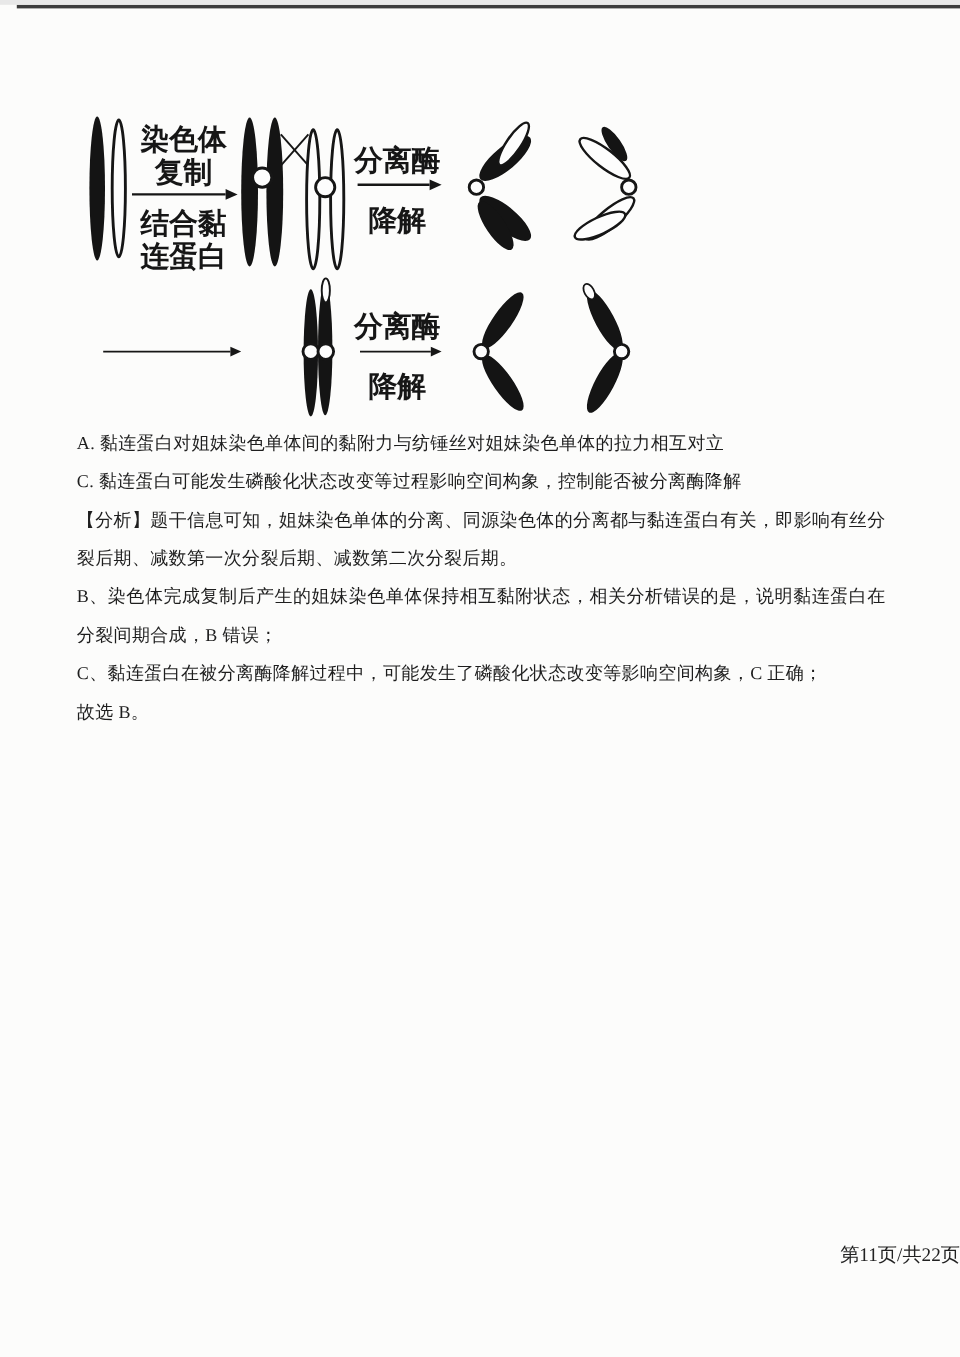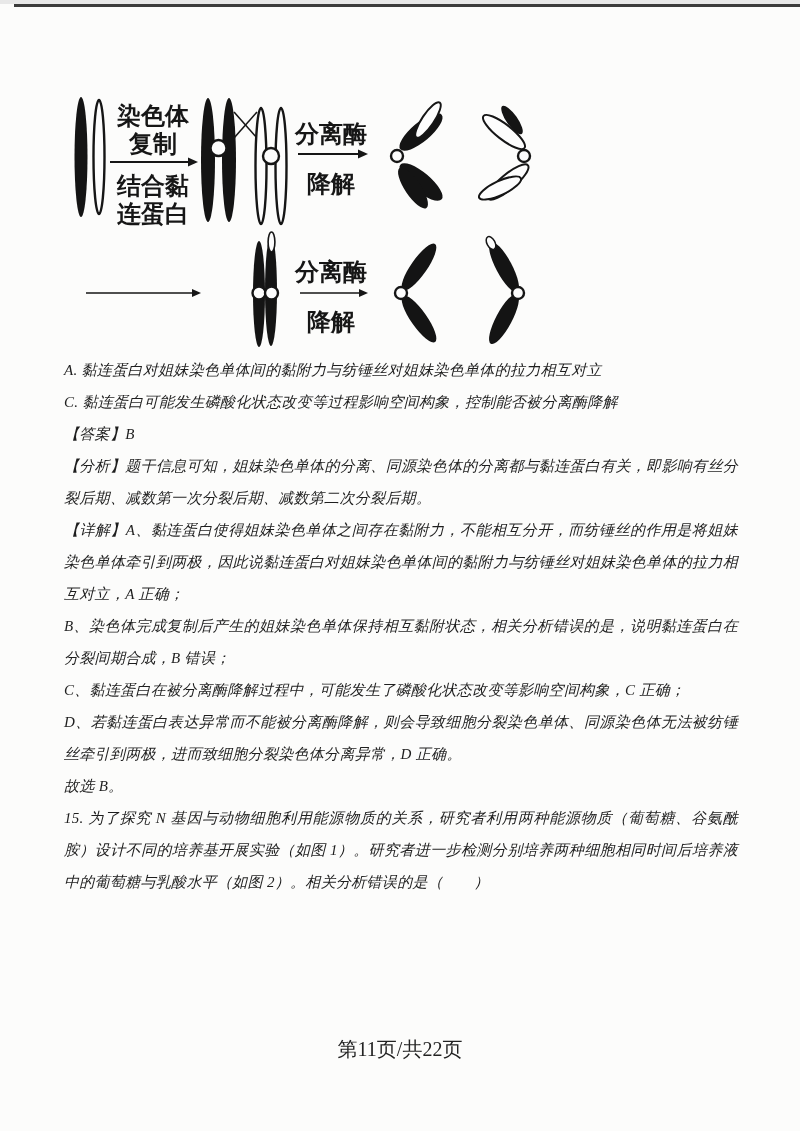--- a/index.html
+++ b/index.html
@@ -16,26 +16,25 @@
     position:absolute;top:0;left:14px;right:0;height:3px;
     background:#1a1a1a;opacity:.85;
   }
   .figure-wrap{
     position:absolute;top:86px;left:72px;width:480px;height:264px;
   }
   .content{
     position:absolute;top:350px;left:64px;width:674px;
     font-size:15px;line-height:32px;text-align:justify;
     letter-spacing:.3px;
-    font-style:italic;
   }
   .content p{margin:0;}
   .footer{
     position:absolute;top:1032px;left:0;width:100%;
-    text-align:center;font-size:20px;color:#222;
+    text-align:right;font-size:16px;color:#222;
   }
   svg text{
     font-family:"Liberation Sans", sans-serif;
     font-weight:700;font-size:24px;fill:#161616;
   }
   .ln{stroke:#161616;stroke-width:2;fill:none;}
   .thin{stroke-width:1.6;}
   .blk{fill:#141414;stroke:none;}
   .wht{fill:#fdfdfd;stroke:#161616;stroke-width:2.4;}
   .cen{fill:#fdfdfd;stroke:#161616;stroke-width:2.4;}
@@ -129,24 +128,20 @@
         <ellipse cx="419" cy="153" rx="7" ry="4" transform="rotate(62 419 153)" fill="#fdfdfd" stroke="#161616" stroke-width="1.5"></ellipse>
         <ellipse class="blk" cx="432" cy="229" rx="28" ry="8" transform="rotate(-62 432 229)"></ellipse>
         <circle class="cen" cx="446" cy="203" r="6"></circle>
       </g>
     </svg>
   </div>
 
   <div class="content">
     <p>A. 黏连蛋白对姐妹染色单体间的黏附力与纺锤丝对姐妹染色单体的拉力相互对立</p>
     <p>C. 黏连蛋白可能发生磷酸化状态改变等过程影响空间构象，控制能否被分离酶降解</p>
-    <p>【答案】B</p>
     <p>【分析】题干信息可知，姐妹染色单体的分离、同源染色体的分离都与黏连蛋白有关，即影响有丝分裂后期、减数第一次分裂后期、减数第二次分裂后期。</p>
-    <p>【详解】A、黏连蛋白使得姐妹染色单体之间存在黏附力，不能相互分开，而纺锤丝的作用是将姐妹染色单体牵引到两极，因此说黏连蛋白对姐妹染色单体间的黏附力与纺锤丝对姐妹染色单体的拉力相互对立，A 正确；</p>
     <p>B、染色体完成复制后产生的姐妹染色单体保持相互黏附状态，相关分析错误的是，说明黏连蛋白在分裂间期合成，B 错误；</p>
     <p>C、黏连蛋白在被分离酶降解过程中，可能发生了磷酸化状态改变等影响空间构象，C 正确；</p>
-    <p>D、若黏连蛋白表达异常而不能被分离酶降解，则会导致细胞分裂染色单体、同源染色体无法被纺锤丝牵引到两极，进而致细胞分裂染色体分离异常，D 正确。</p>
     <p>故选 B。</p>
-    <p>15. 为了探究 N 基因与动物细胞利用能源物质的关系，研究者利用两种能源物质（葡萄糖、谷氨酰胺）设计不同的培养基开展实验（如图 1）。研究者进一步检测分别培养两种细胞相同时间后培养液中的葡萄糖与乳酸水平（如图 2）。相关分析错误的是（　　）</p>
   </div>
 
   <div class="footer">第11页/共22页</div>
 </div>
 
 </body></html>

